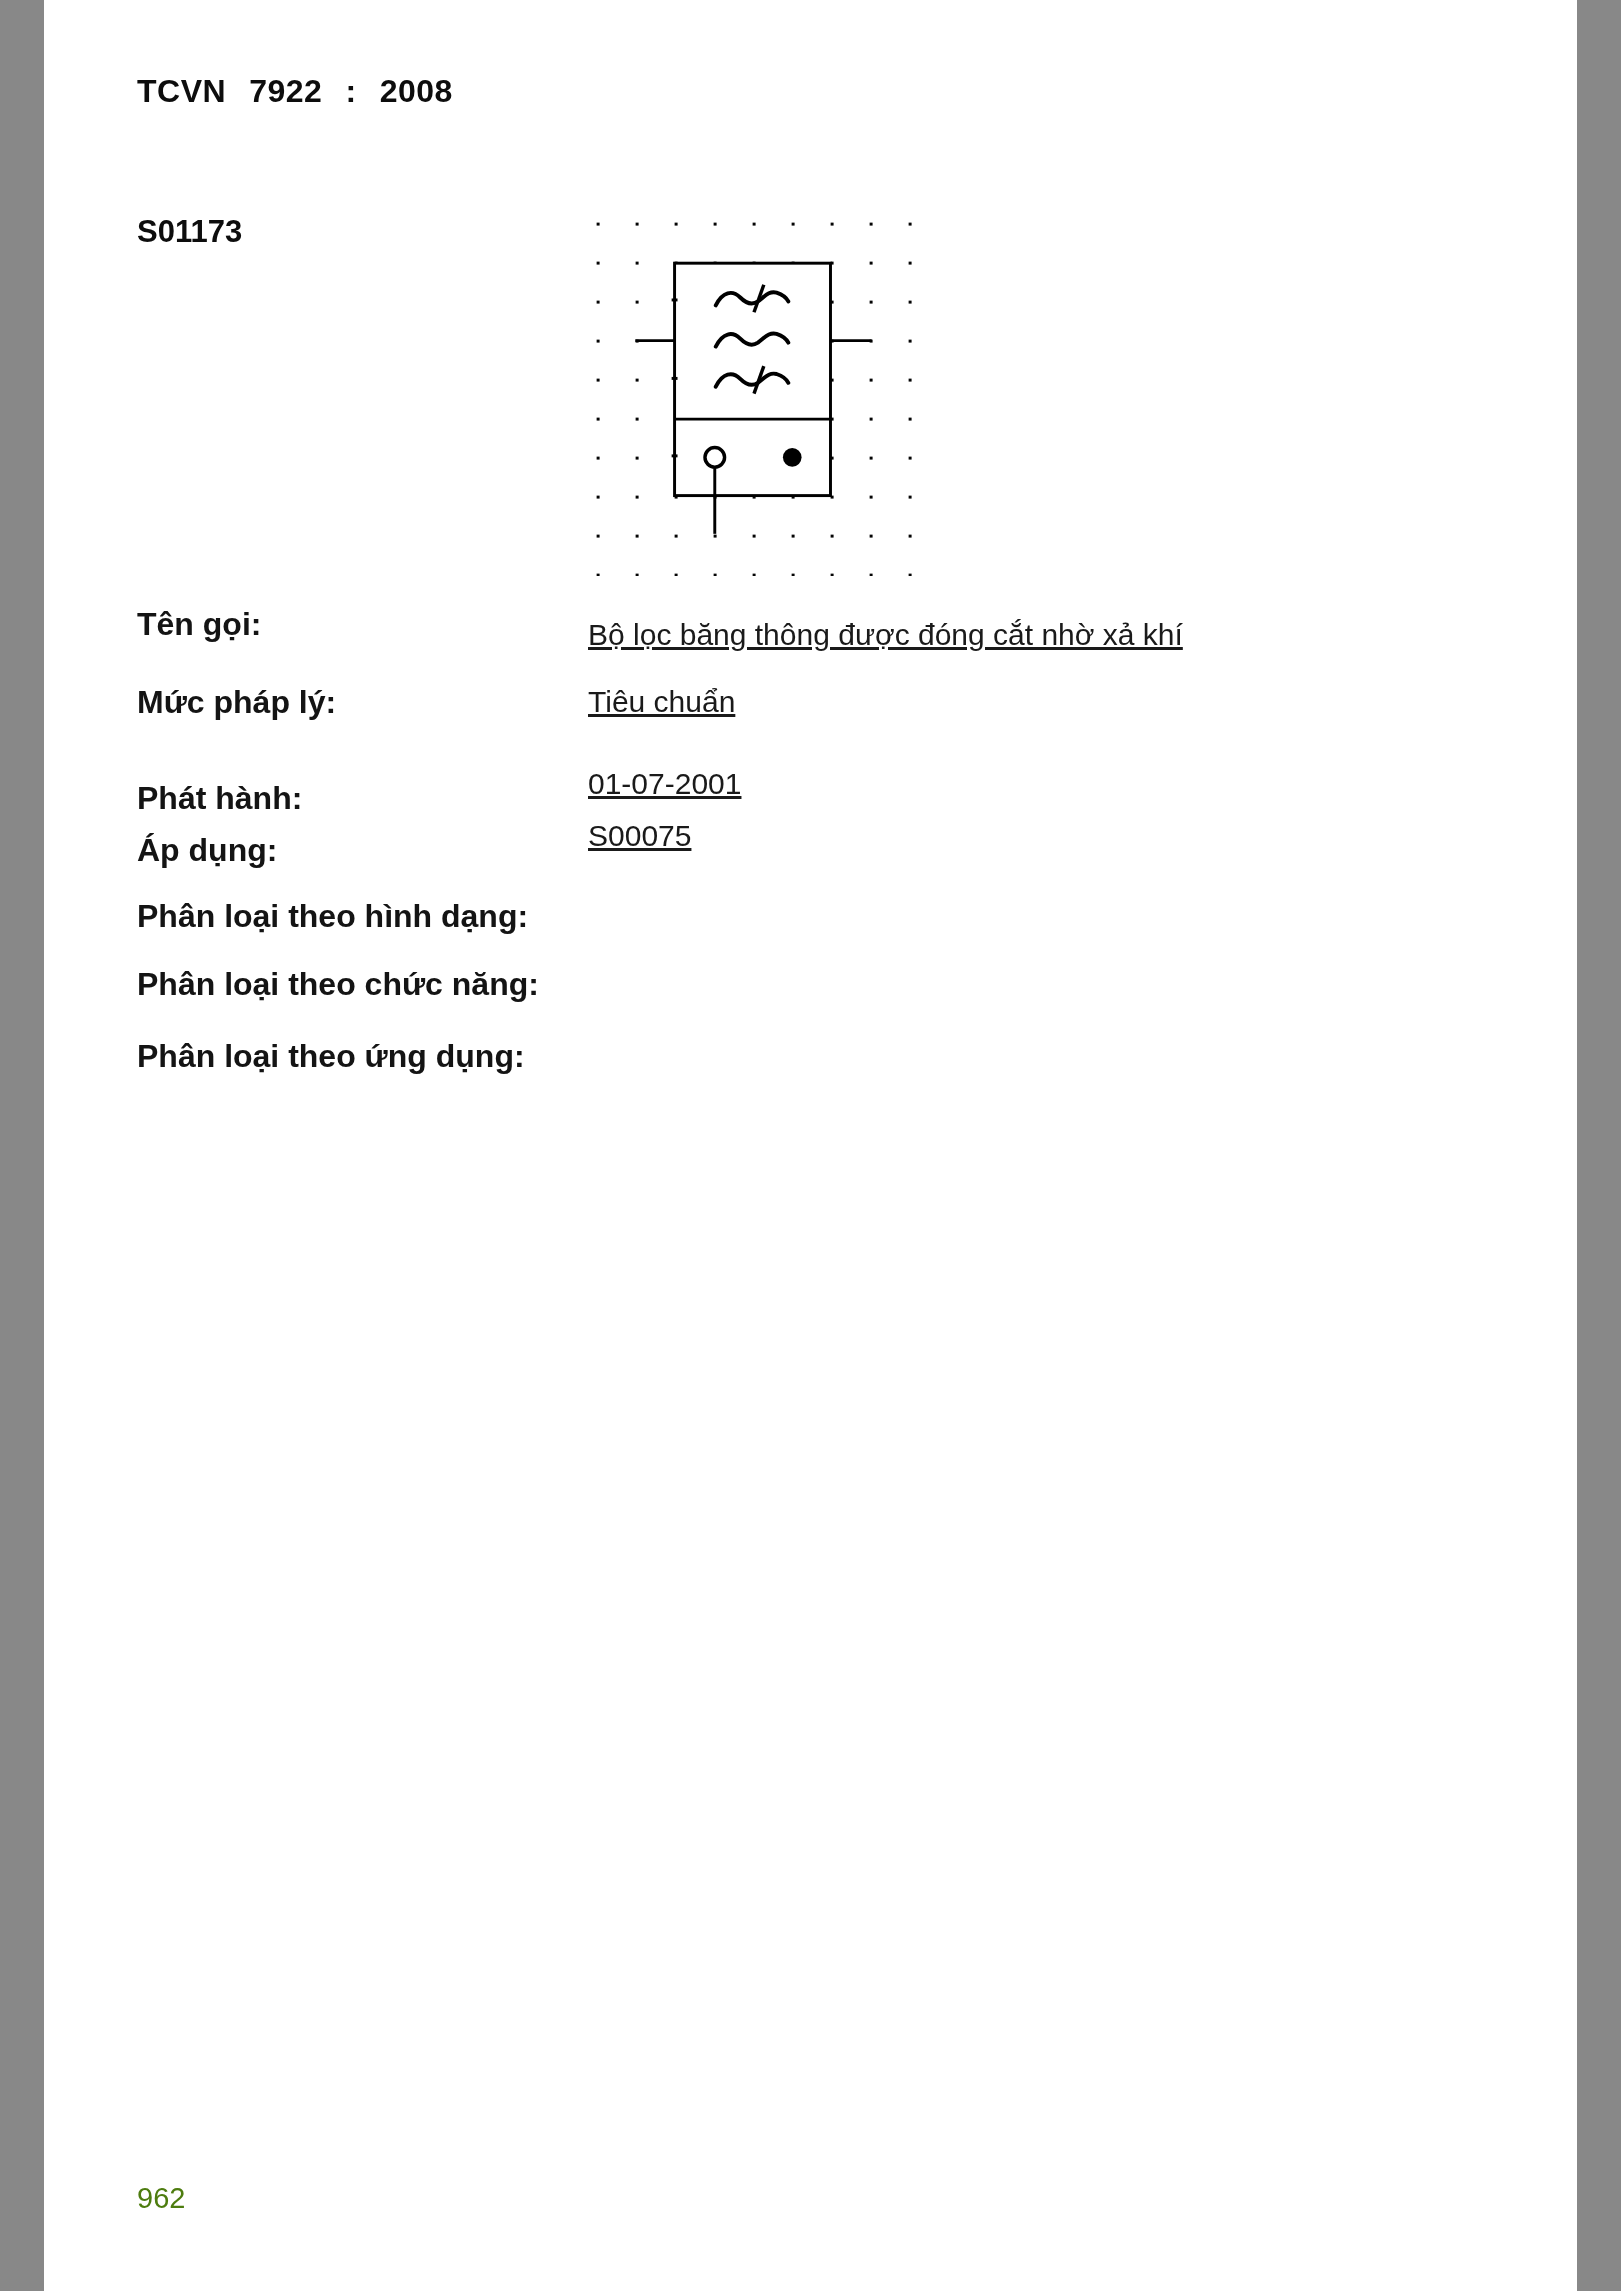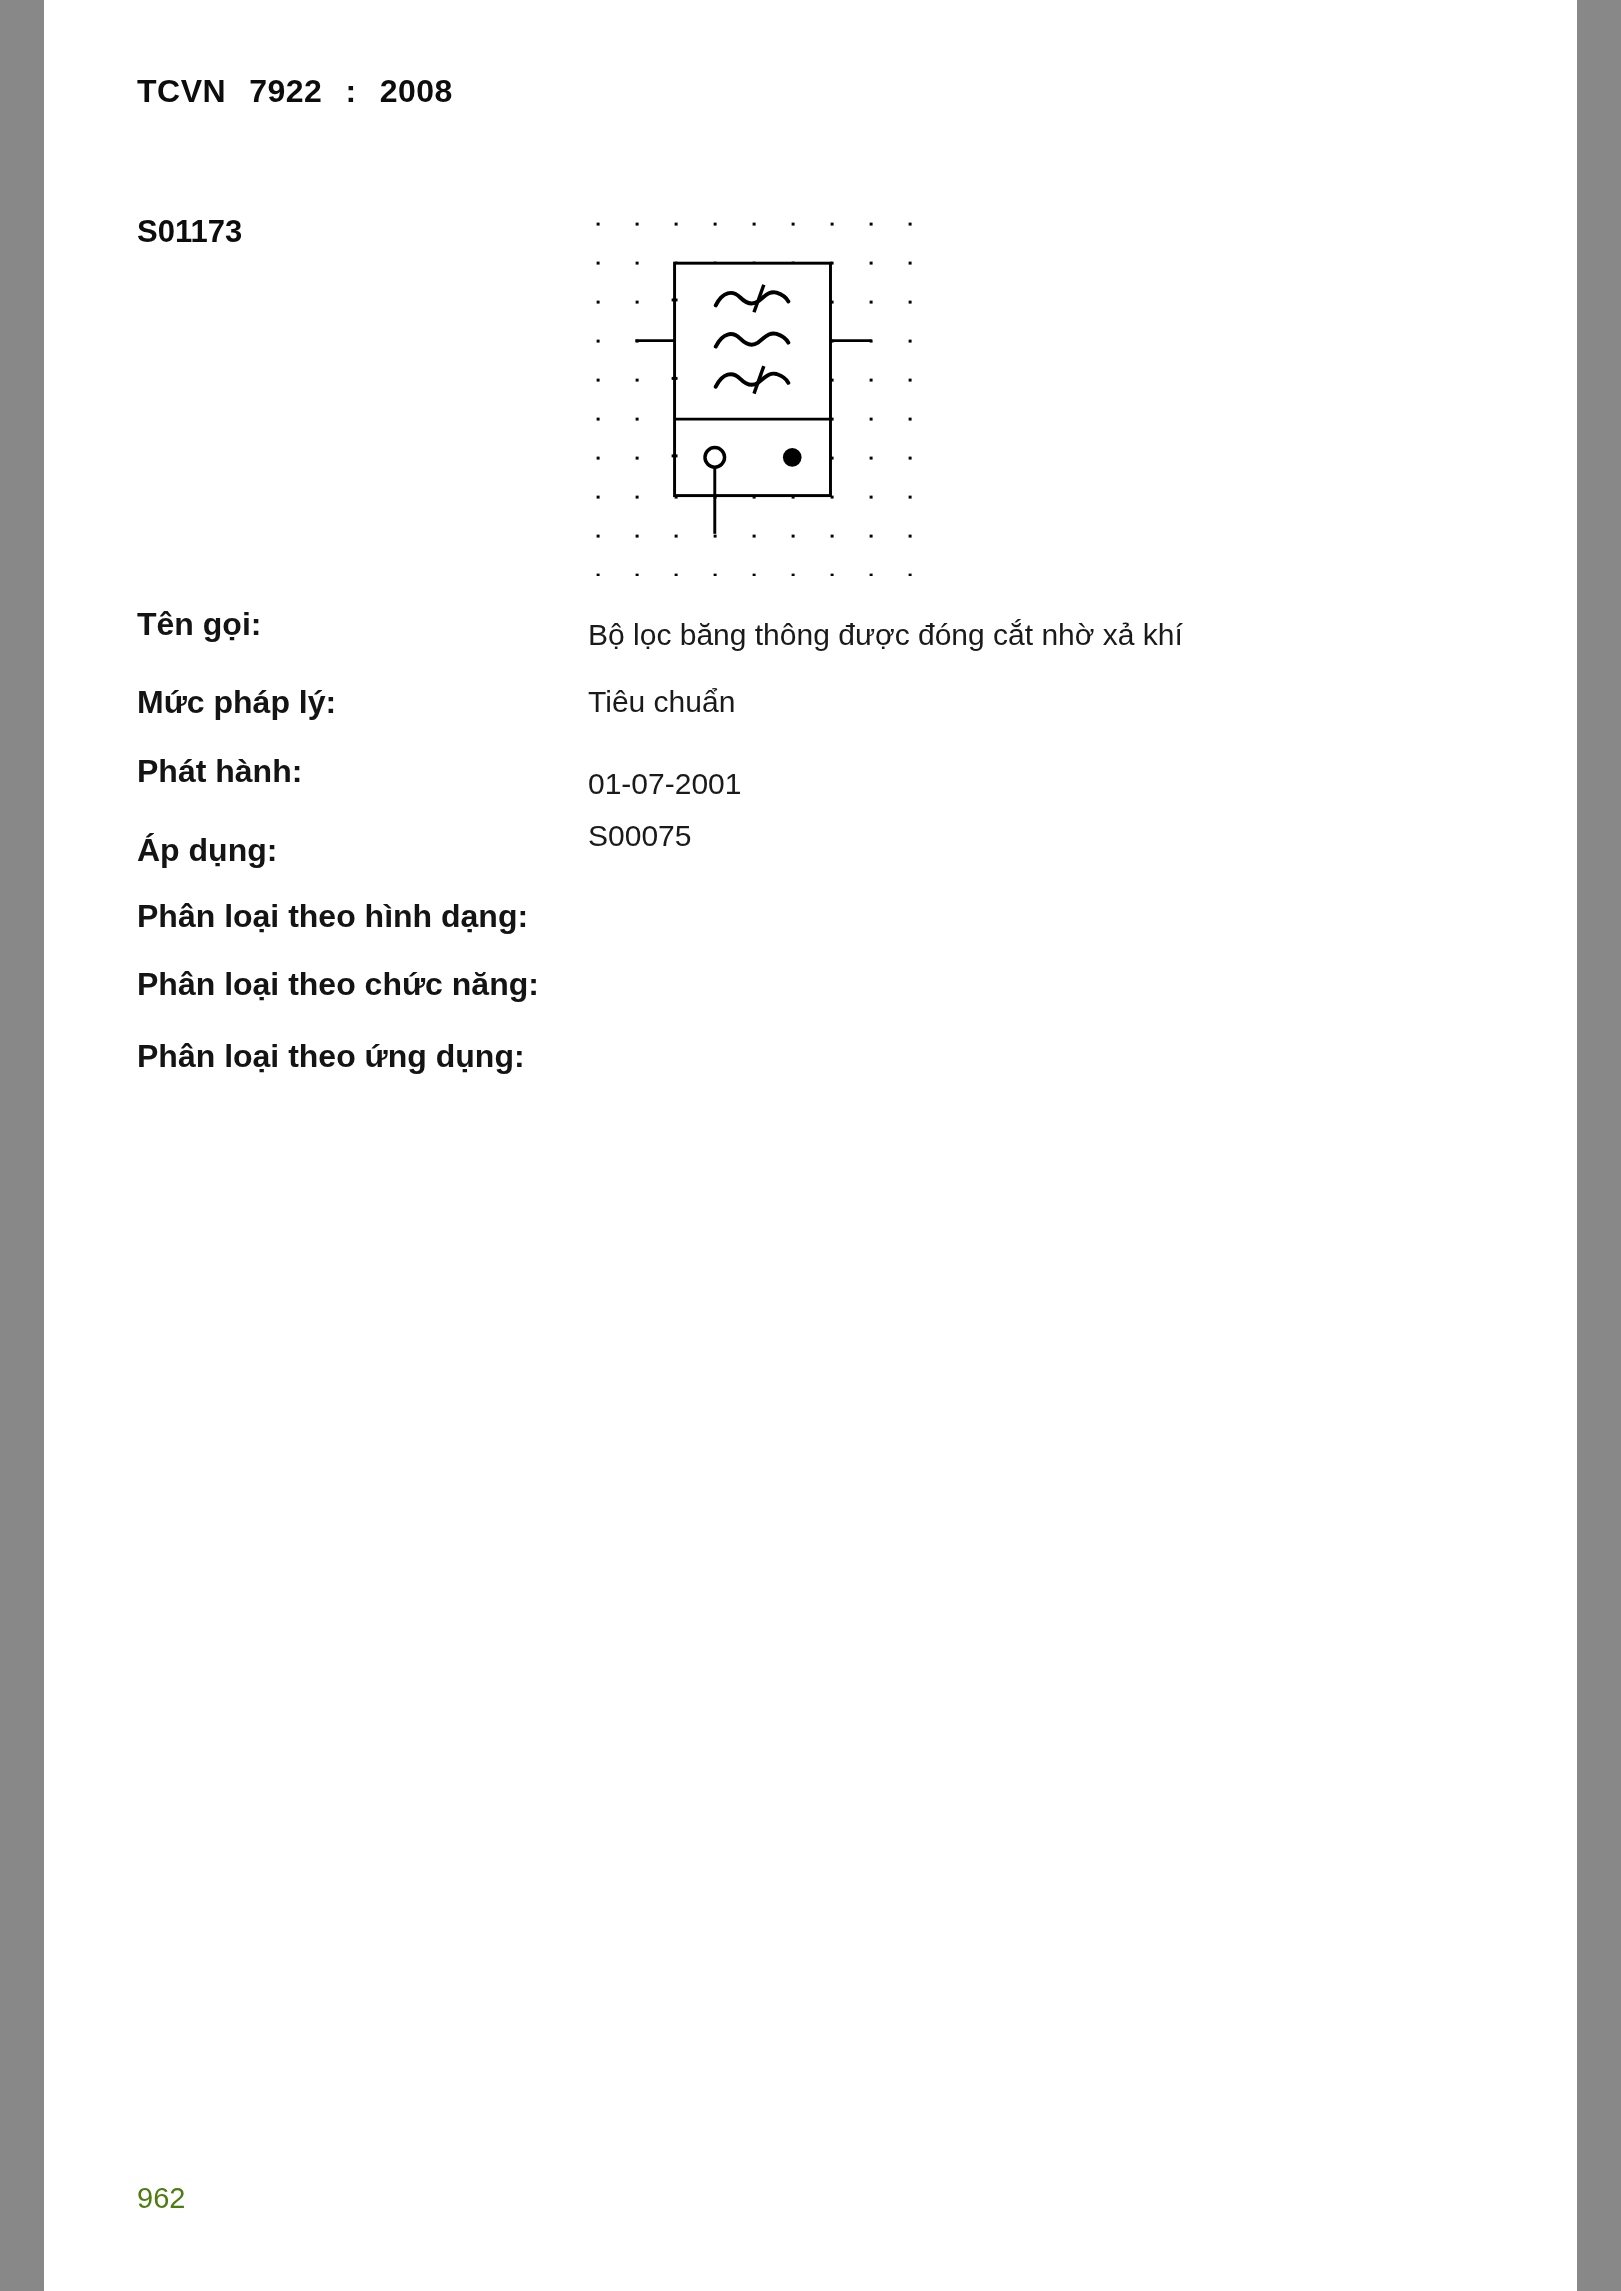--- a/index.html
+++ b/index.html
@@ -24,24 +24,25 @@
   }
   .lbl{
     position:absolute;left:93px;
     font-size:32px;font-weight:bold;color:#141414;
     white-space:nowrap;
   }
   .val{
     position:absolute;left:544px;
     font-size:30px;font-weight:normal;color:#1a1a1a;
     white-space:nowrap;
+    text-decoration:underline;
   }
   #f1l{top:606px}  #f1v{top:618px}
   #f2l{top:684px}  #f2v{top:685px}
-  #f3l{top:753px}  #f3v{top:767px}
+  #f3l{top:780px}  #f3v{top:767px}
   #f4l{top:832px}  #f4v{top:819px}
   #f5l{top:898px}  #f5v{top:909px}
   #f6l{top:966px}  #f6v{top:979px}
   #f7l{top:1038px} #f7v{top:1040px}
   .pagenum{
     position:absolute;left:93px;top:2182px;
     font-size:29px;color:#4d7c0f;
   }
   .diagram{
     position:absolute;left:552px;top:222px;

